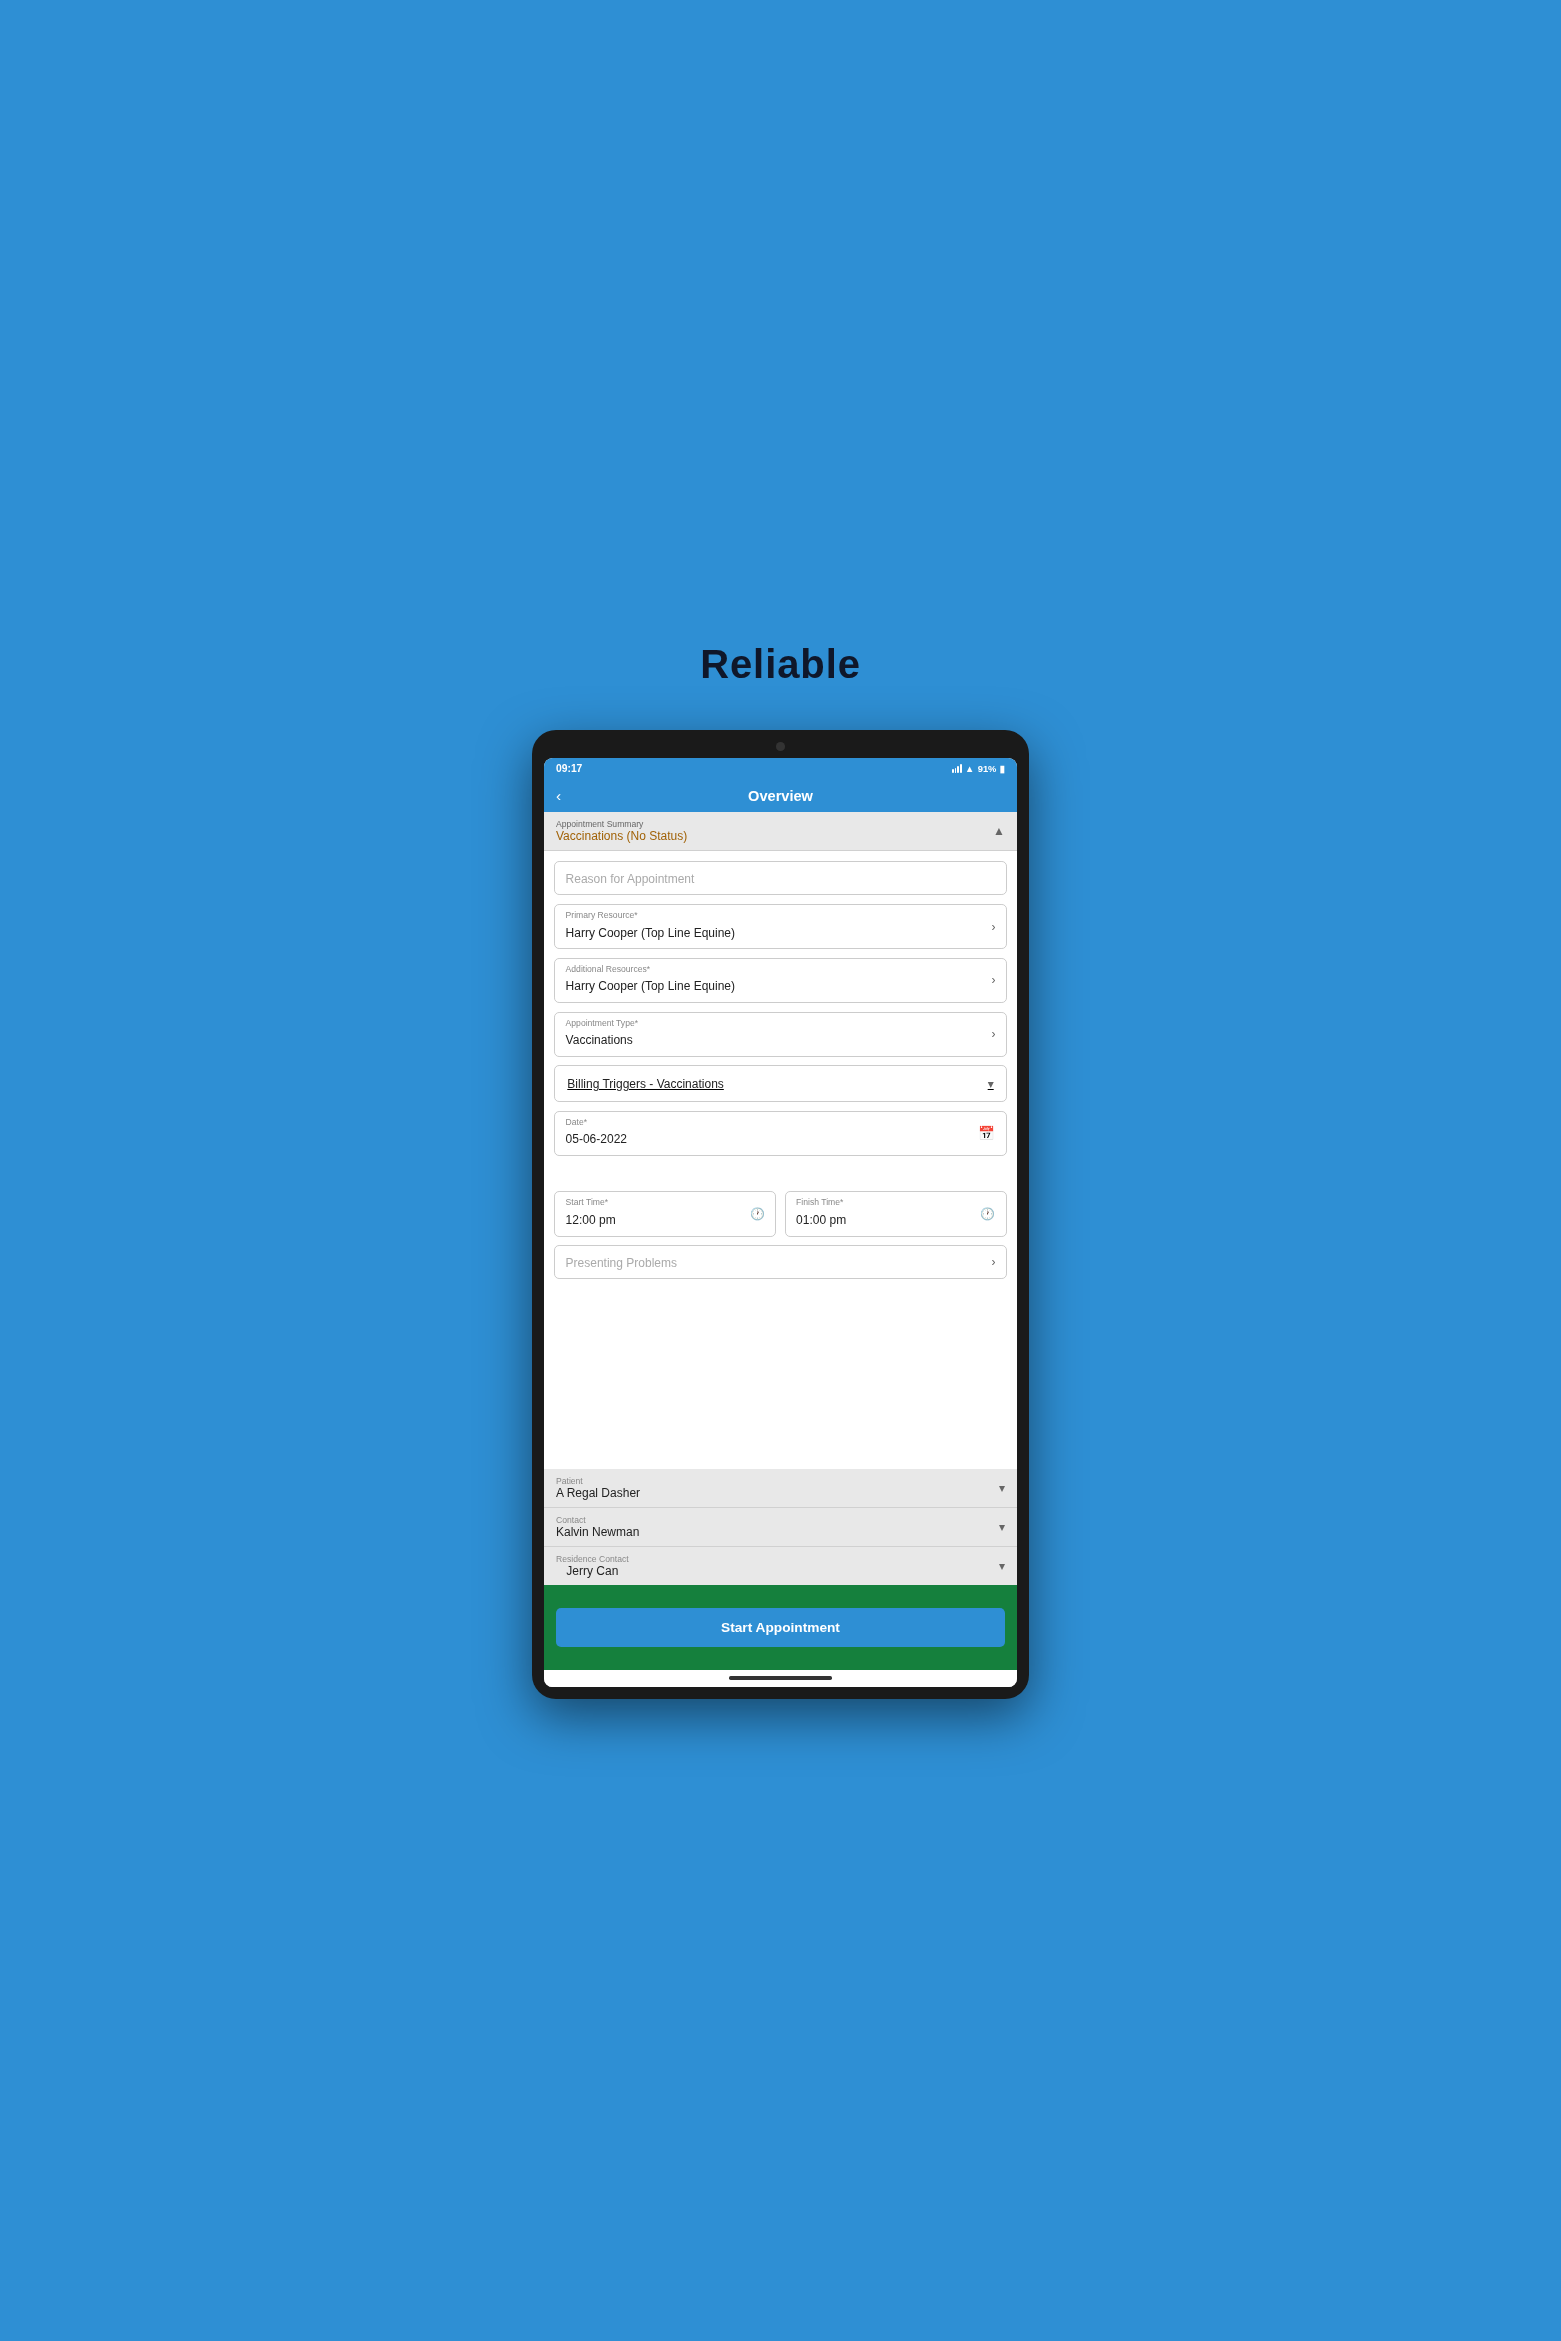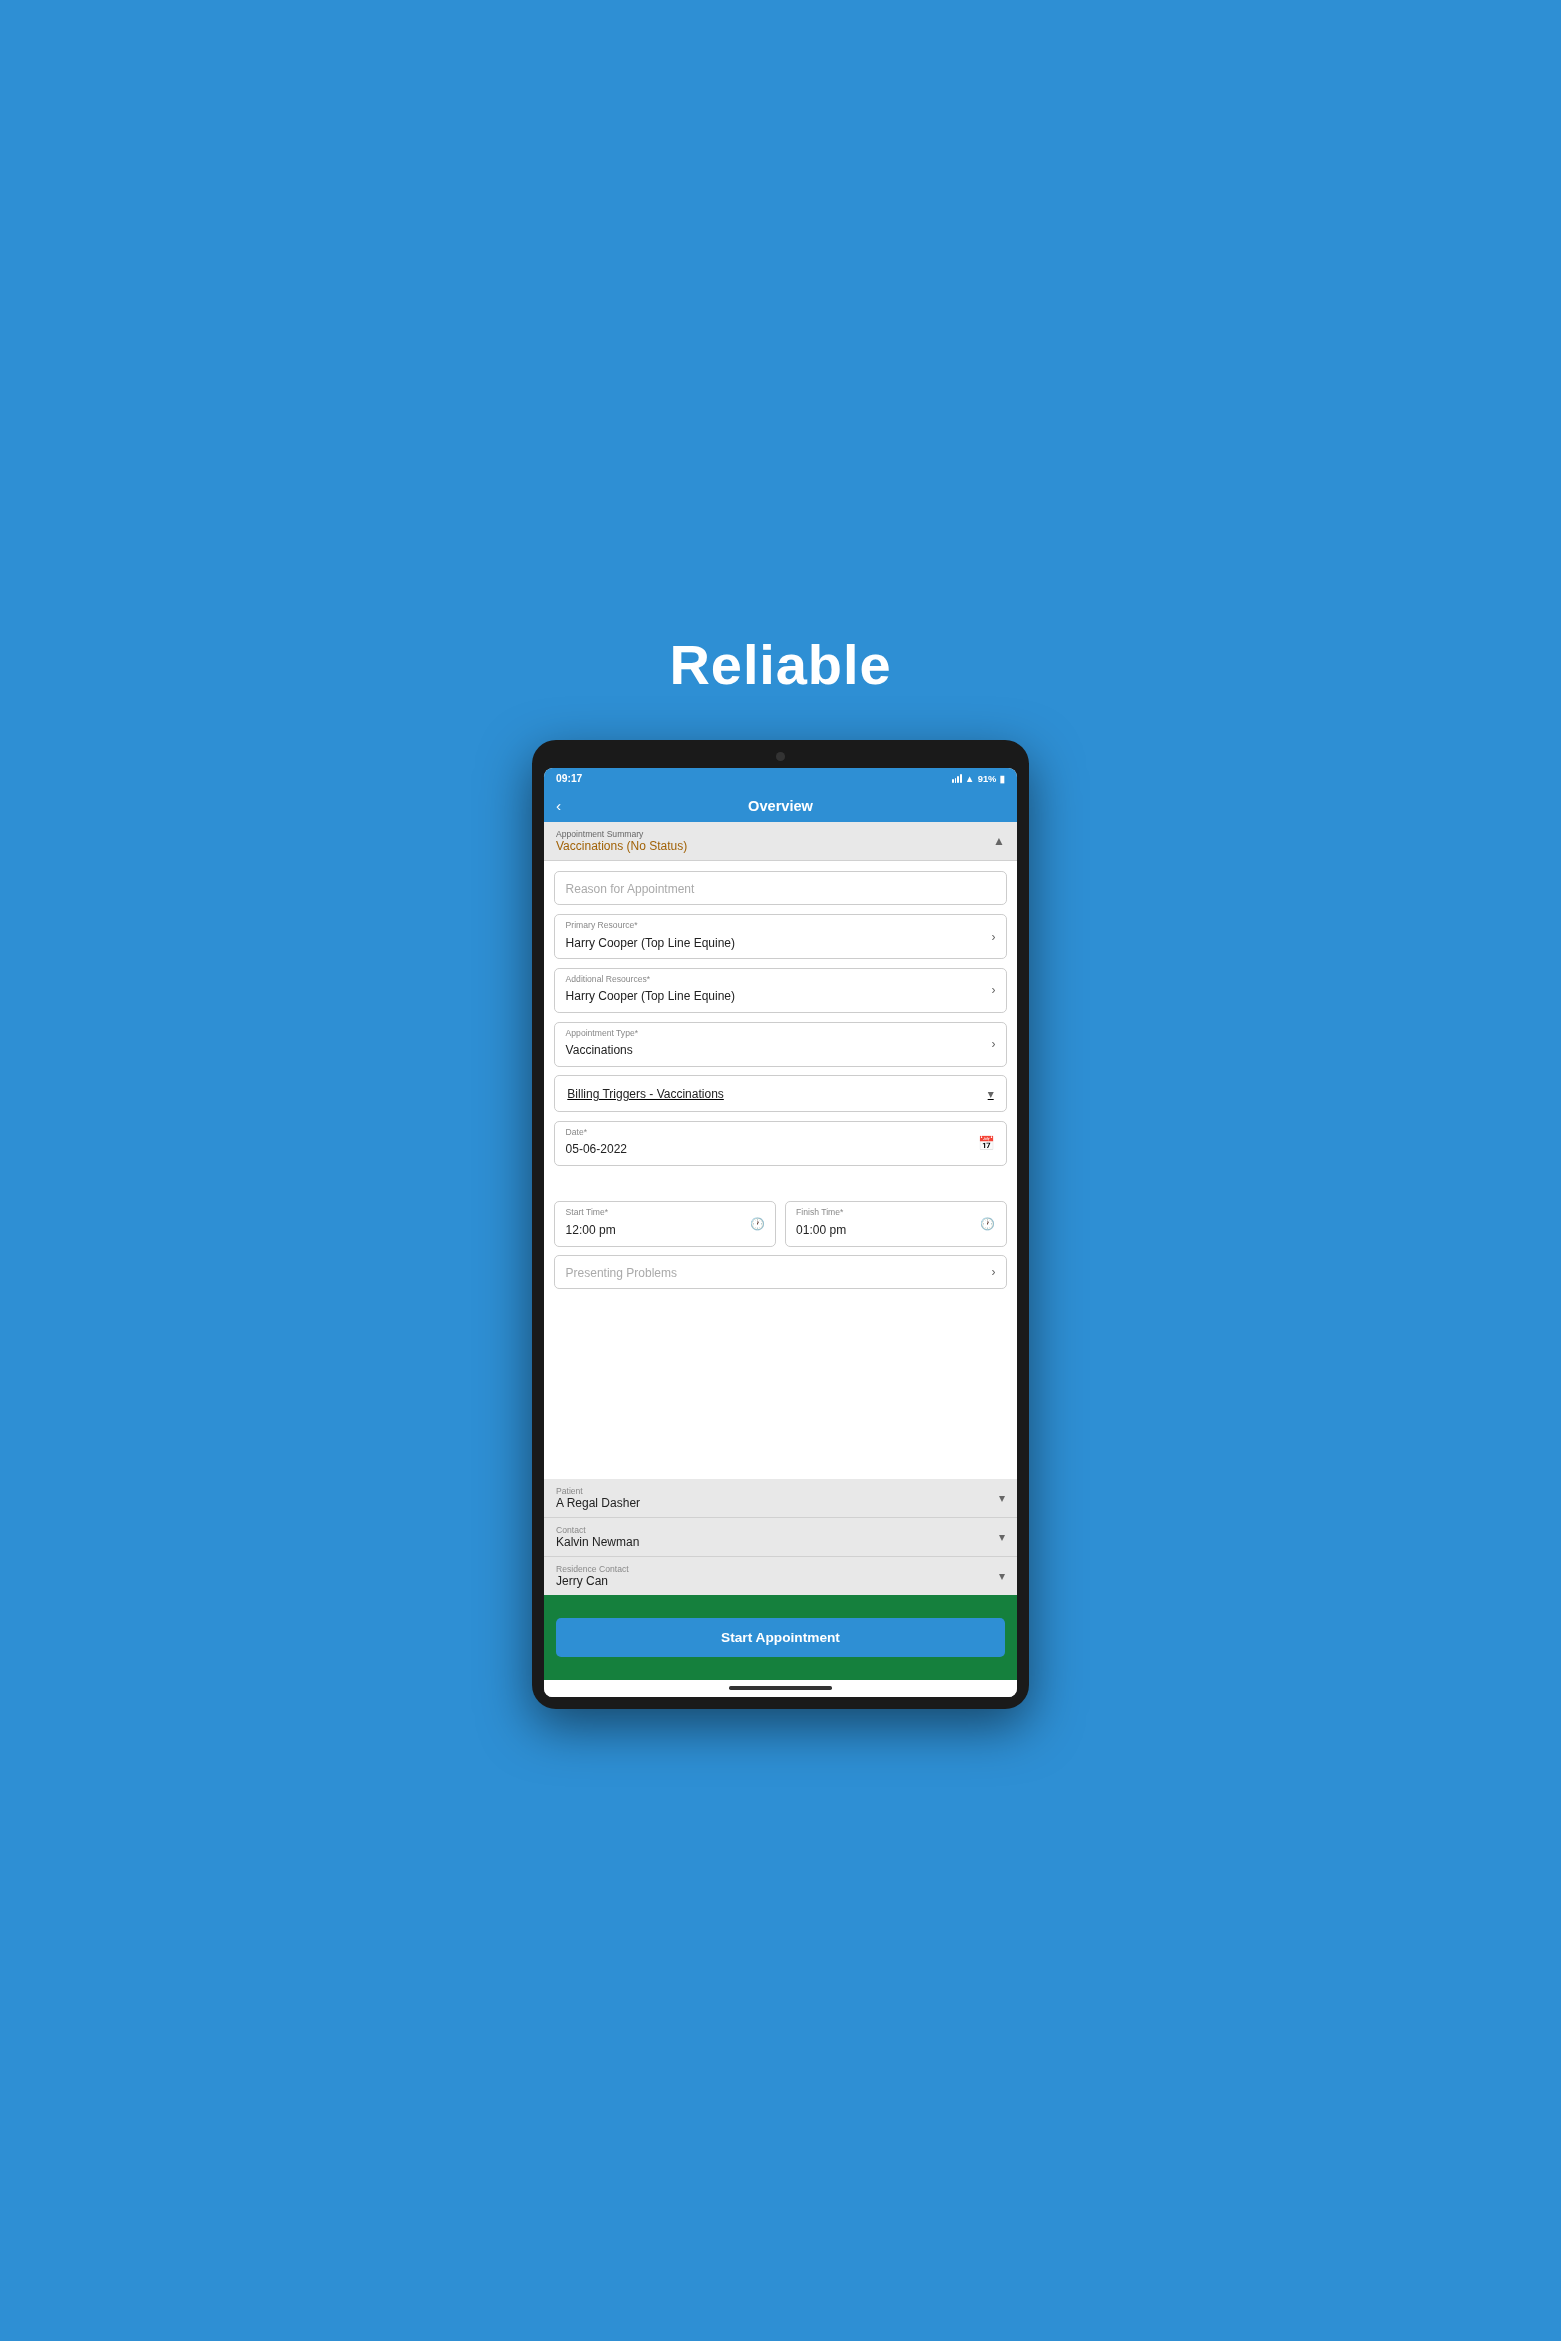--- a/index.html
+++ b/index.html
@@ -7,22 +7,22 @@
       background-color: #2e8fd4;
       min-height: 100vh;
       display: flex;
       flex-direction: column;
       align-items: center;
       justify-content: center;
       font-family: -apple-system, BlinkMacSystemFont, 'Helvetica Neue', Arial, sans-serif;
       padding: 34px 17px;
     }
     .page-title {
-      color: #ffffff;
-      font-size: 56px;
+      color: #0f172a;
+      font-size: 40px;
       font-weight: 700;
       margin-bottom: 43px;
       letter-spacing: 0.9px;
     }
     .tablet-outer {
       background: #1a1a1a;
       border-radius: 24px;
       padding: 12px;
       width: 497px;
       box-shadow: 0 17px 51px rgba(0,0,0,0.5);
@@ -204,20 +204,21 @@
       border-bottom: none;
     }
     .bottom-info-label {
       font-size: 8.6px;
       color: #888;
     }
     .bottom-info-value {
       font-size: 12px;
       color: #222;
       font-weight: 500;
+      text-align: center;
     }
     .bottom-info-arrow {
       color: #666;
       font-size: 12px;
     }
     
     .start-btn-container {
       padding: 23px 12px;
       background: #15803d;
     }

